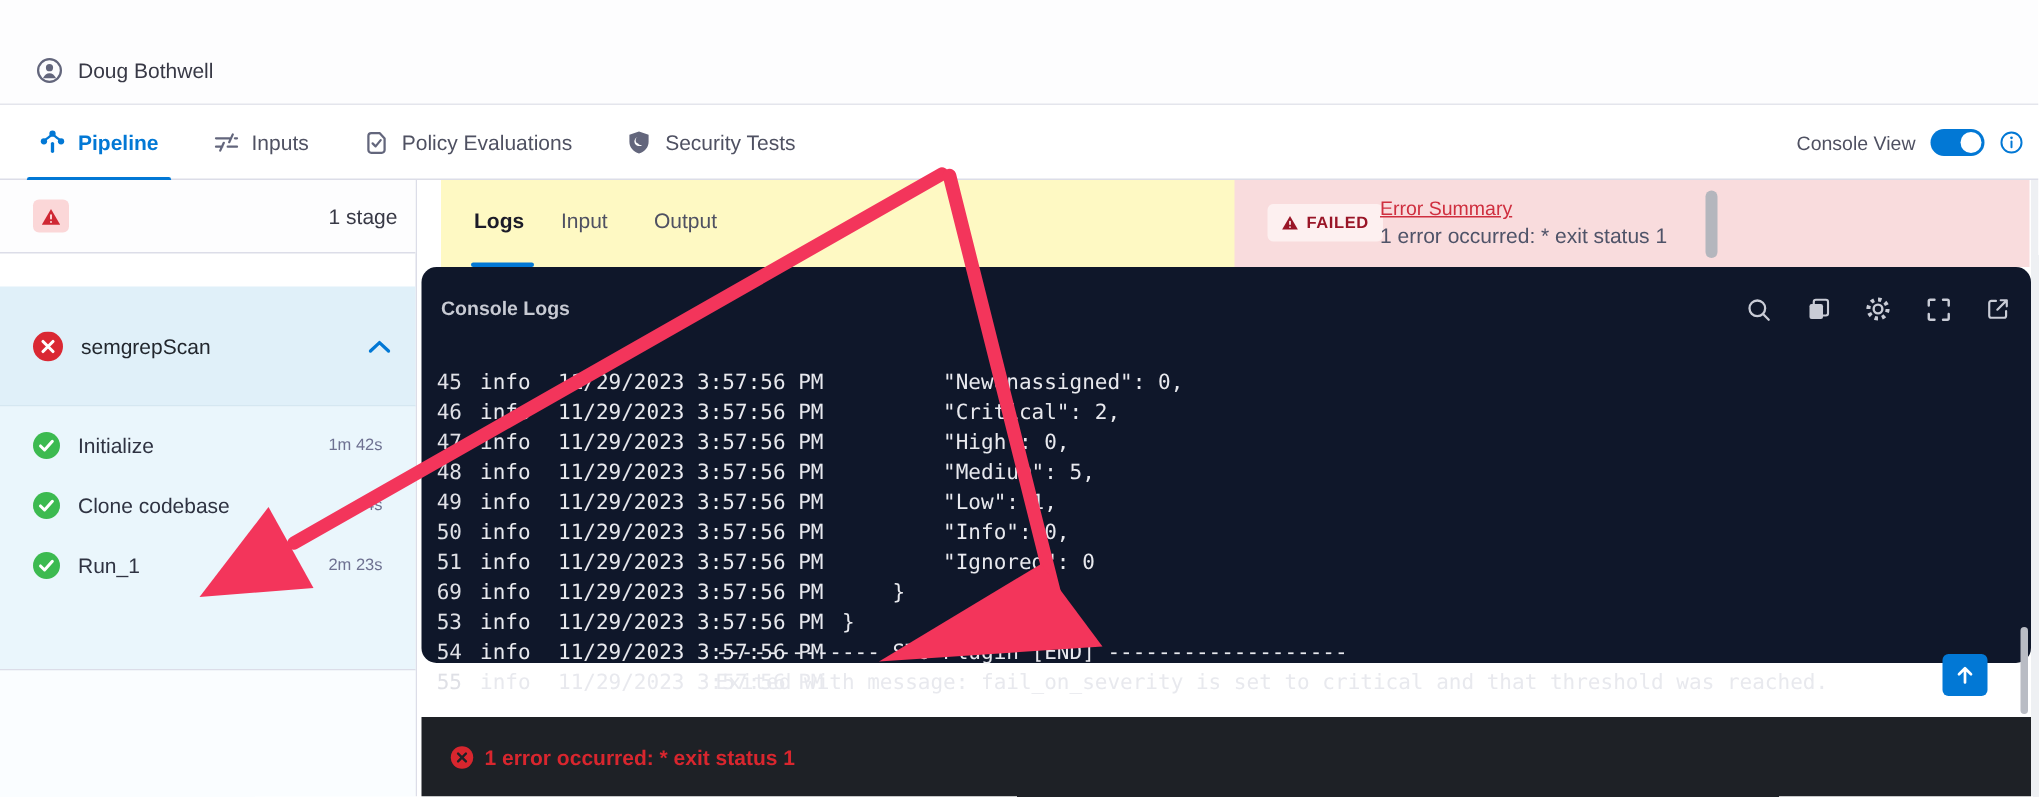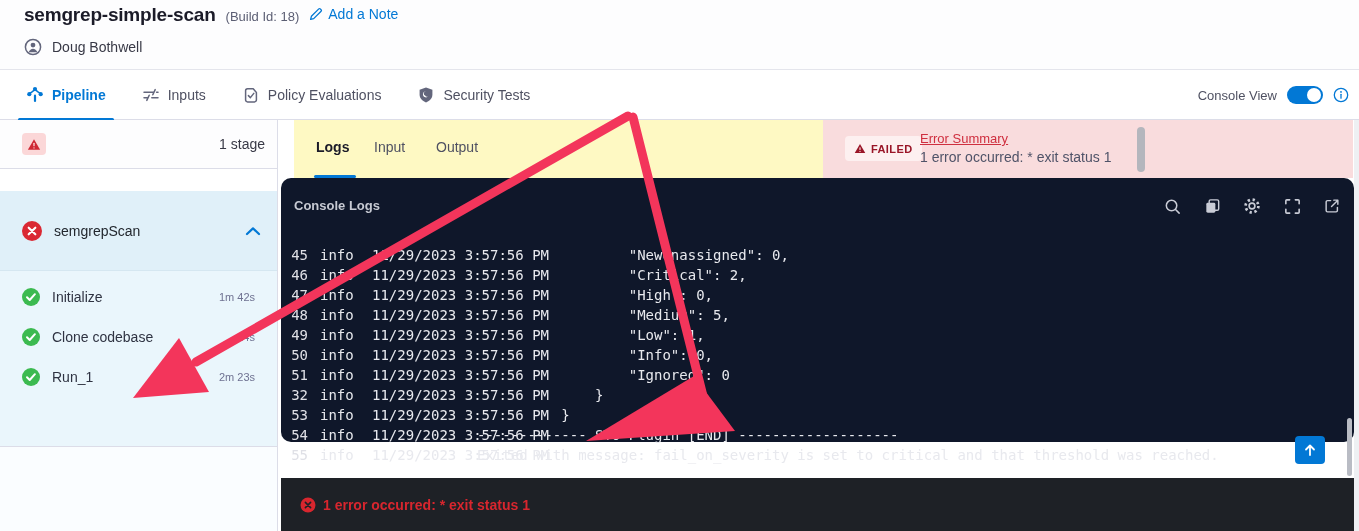--- a/index.html
+++ b/index.html
@@ -72,32 +72,20 @@
   .footer-text { font-size:14px; font-weight:bold; color:#d8262e; }
 
   .page-scroll { position:absolute; left:1354px; top:120px; width:5px; height:411px; background:#eef0f3; }
 </style>
 </head>
 <body>
 
 <div class="page">
 
   <div class="hdr">
-    <div class="title-row">
-      <h1>semgrep-simple-scan</h1>
-      <span class="build-id">(Build Id: 18)</span>
-      <span class="add-note">
-        <span style="display:flex;">
-          <svg width="14" height="14" viewBox="0 0 14 14">
-              <path d="M1.6 12.4l.8-3.1L9.8 1.9c.4-.4 1.1-.4 1.5 0l.8.8c.4.4.4 1.1 0 1.5L4.7 11.6z" fill="none" stroke="#0278d5" stroke-width="1.3" stroke-linejoin="round"></path>
-            </svg>
-        </span>
-        <span>Add a Note</span>
-      </span>
-    </div>
     <div class="user-row">
       <span style="display:flex;">
         <svg width="18" height="18" viewBox="0 0 18 18">
             <circle cx="9" cy="9" r="7.6" fill="none" stroke="#63667c" stroke-width="1.5"></circle>
             <circle cx="9" cy="7.1" r="2.4" fill="#63667c"></circle>
             <path d="M4.6 14.2c1-2.2 2.6-3.4 4.4-3.4s3.4 1.2 4.4 3.4" fill="#63667c"></path>
           </svg>
       </span>
       <span>Doug Bothwell</span>
     </div>
@@ -268,21 +256,21 @@
         </span>
       </div>
       <div class="log-lines">
           <div class="log-line"><span class="ln">45</span><span class="lv">info</span><span class="lt">11/29/2023 3:57:56 PM</span><span class="lm">                  "NewUnassigned": 0,</span></div>
           <div class="log-line"><span class="ln">46</span><span class="lv">info</span><span class="lt">11/29/2023 3:57:56 PM</span><span class="lm">                  "Critical": 2,</span></div>
           <div class="log-line"><span class="ln">47</span><span class="lv">info</span><span class="lt">11/29/2023 3:57:56 PM</span><span class="lm">                  "High": 0,</span></div>
           <div class="log-line"><span class="ln">48</span><span class="lv">info</span><span class="lt">11/29/2023 3:57:56 PM</span><span class="lm">                  "Medium": 5,</span></div>
           <div class="log-line"><span class="ln">49</span><span class="lv">info</span><span class="lt">11/29/2023 3:57:56 PM</span><span class="lm">                  "Low": 1,</span></div>
           <div class="log-line"><span class="ln">50</span><span class="lv">info</span><span class="lt">11/29/2023 3:57:56 PM</span><span class="lm">                  "Info": 0,</span></div>
           <div class="log-line"><span class="ln">51</span><span class="lv">info</span><span class="lt">11/29/2023 3:57:56 PM</span><span class="lm">                  "Ignored": 0</span></div>
-          <div class="log-line"><span class="ln">32</span><span class="lv">info</span><span class="lt">11/29/2023 3:57:56 PM</span><span class="lm">              }</span></div>
+          <div class="log-line"><span class="ln">69</span><span class="lv">info</span><span class="lt">11/29/2023 3:57:56 PM</span><span class="lm">              }</span></div>
           <div class="log-line"><span class="ln">53</span><span class="lv">info</span><span class="lt">11/29/2023 3:57:56 PM</span><span class="lm">          }</span></div>
           <div class="log-line"><span class="ln">54</span><span class="lv">info</span><span class="lt">11/29/2023 3:57:56 PM</span><span class="lm">------------- STO Plugin [END] -------------------</span></div>
           <div class="log-line"><span class="ln">55</span><span class="lv">info</span><span class="lt">11/29/2023 3:57:56 PM</span><span class="lm">Exited with message: fail_on_severity is set to critical and that threshold was reached.</span></div>
         </div>
       <button class="scrolltop">
         <svg width="14" height="14" viewBox="0 0 14 14" fill="none" stroke="#fff" stroke-width="1.8" stroke-linecap="round" stroke-linejoin="round">
             <path d="M7 12V2.5M3 6.5l4-4 4 4"></path>
           </svg>
       </button>
       <span class="cthumb"></span>

